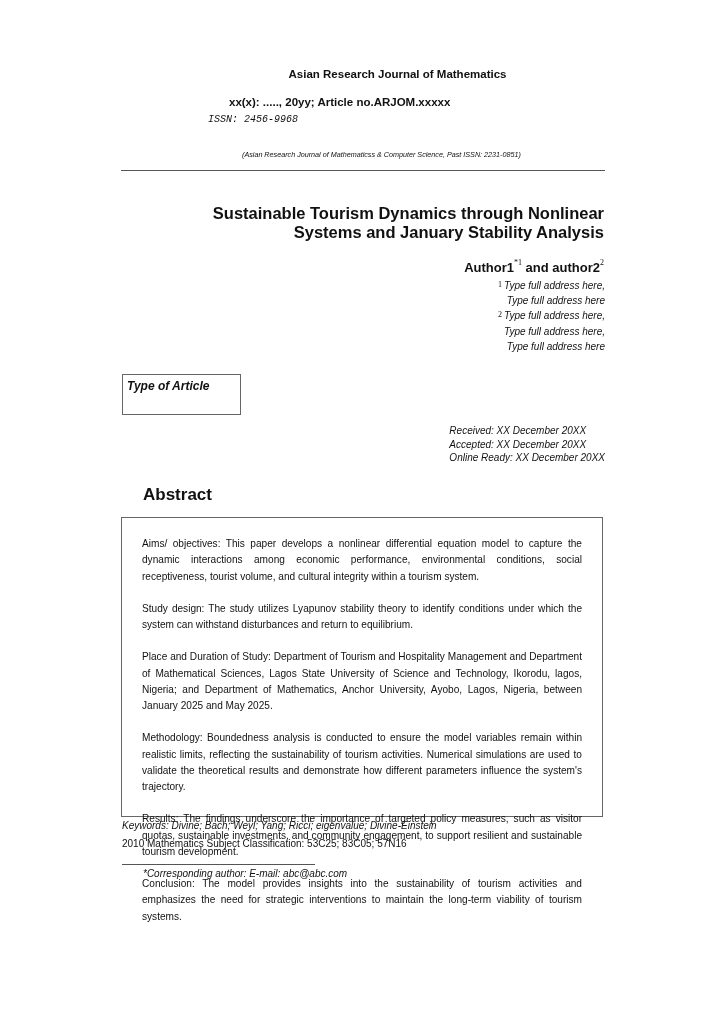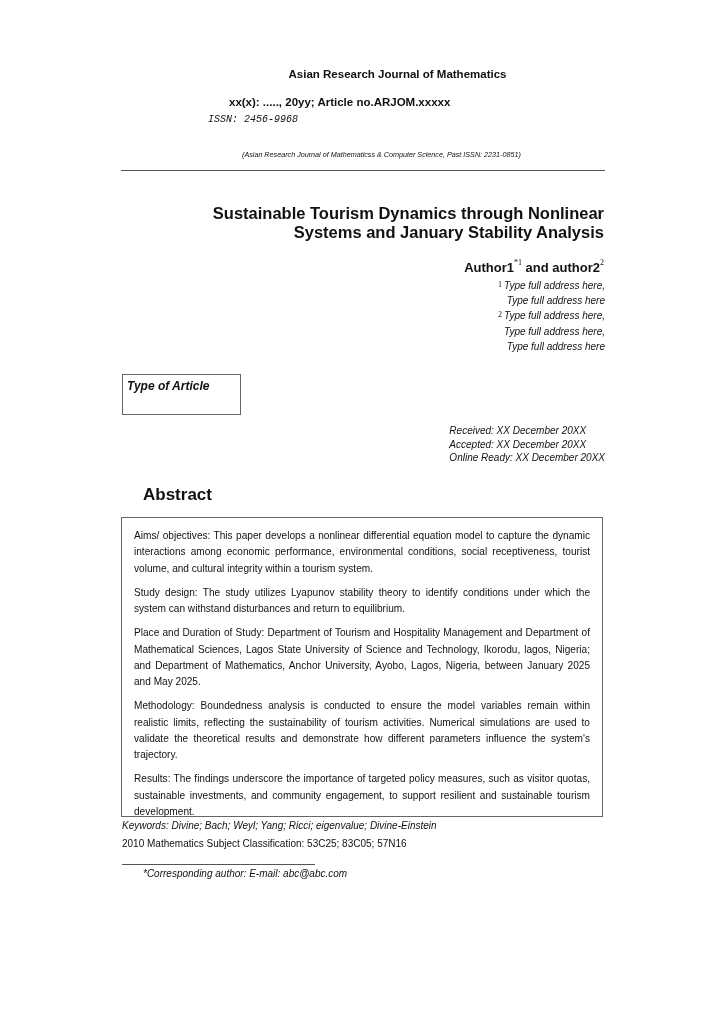--- a/index.html
+++ b/index.html
@@ -101,21 +101,21 @@
       font-weight: bold;
       font-size: 17px;
     }
     .abstract-box {
       left: 121px; top: 517px; width: 482px; height: 300px;
       border: 1.2px solid #666;
       box-sizing: border-box;
       padding: 2px 4px 0 4px;
     }
     .abstract-box p {
-      margin: 8px;
+      margin: 16px;
       font-size: 10.1px;
       line-height: 16.25px;
       text-align: justify;
     }
     .keywords {
       left: 122px; top: 820px;
       font-style: italic;
       font-size: 10px;
     }
     .msc {
@@ -168,19 +168,20 @@
 </div>
 
 <div class="abs abstract-heading">Abstract</div>
 
 <div class="abs abstract-box">
   <p>Aims/ objectives:  This paper develops a nonlinear differential equation model to capture the dynamic interactions among economic performance, environmental conditions, social receptiveness, tourist volume, and cultural integrity within a tourism system.</p>
   <p>Study design: The study utilizes Lyapunov stability theory to identify conditions under which the system can withstand disturbances and return to equilibrium.</p>
   <p>Place and Duration of Study: Department of Tourism and Hospitality Management and Department of Mathematical Sciences, Lagos State University of Science and Technology, Ikorodu, lagos, Nigeria; and Department of Mathematics, Anchor University, Ayobo, Lagos, Nigeria, between January 2025 and May 2025.</p>
   <p>Methodology: Boundedness analysis is conducted to ensure the model variables remain within realistic limits, reflecting the sustainability of tourism activities. Numerical simulations are used to validate the theoretical results and demonstrate how different parameters influence the system's trajectory.</p>
   <p>Results: The findings underscore the importance of targeted policy measures, such as visitor quotas, sustainable investments, and community engagement, to support resilient and sustainable tourism development.</p>
+  <p>Conclusion: The model provides insights into the sustainability of tourism activities and emphasizes the need for strategic interventions to maintain the long-term viability of tourism systems.</p>
 </div>
 
 <div class="abs keywords">Keywords: Divine; Bach; Weyl; Yang; Ricci; eigenvalue; Divine-Einstein</div>
 <div class="abs msc">2010 Mathematics Subject Classification: 53C25; 83C05; 57N16</div>
 
 <div class="abs foot-rule"></div>
 <div class="abs corresponding">*Corresponding author: E-mail: abc@abc.com</div>
 
 </body></html>

